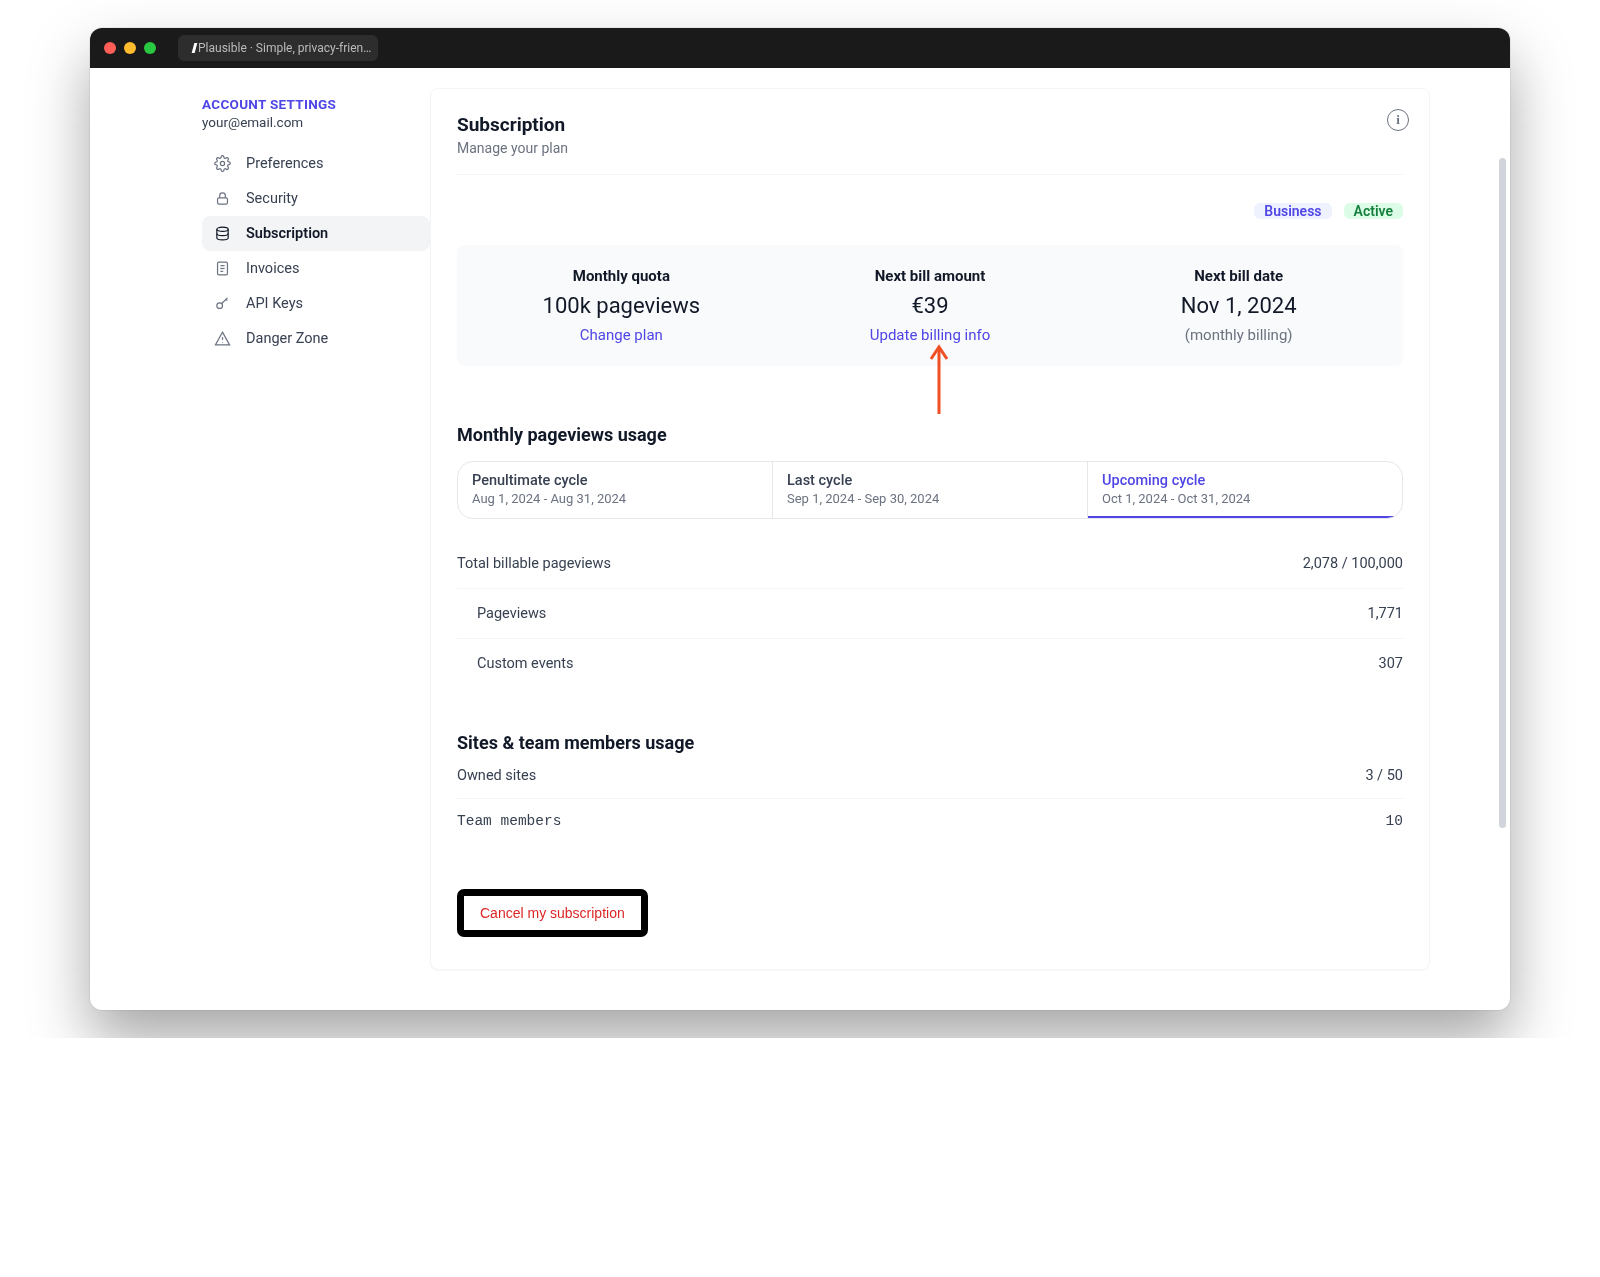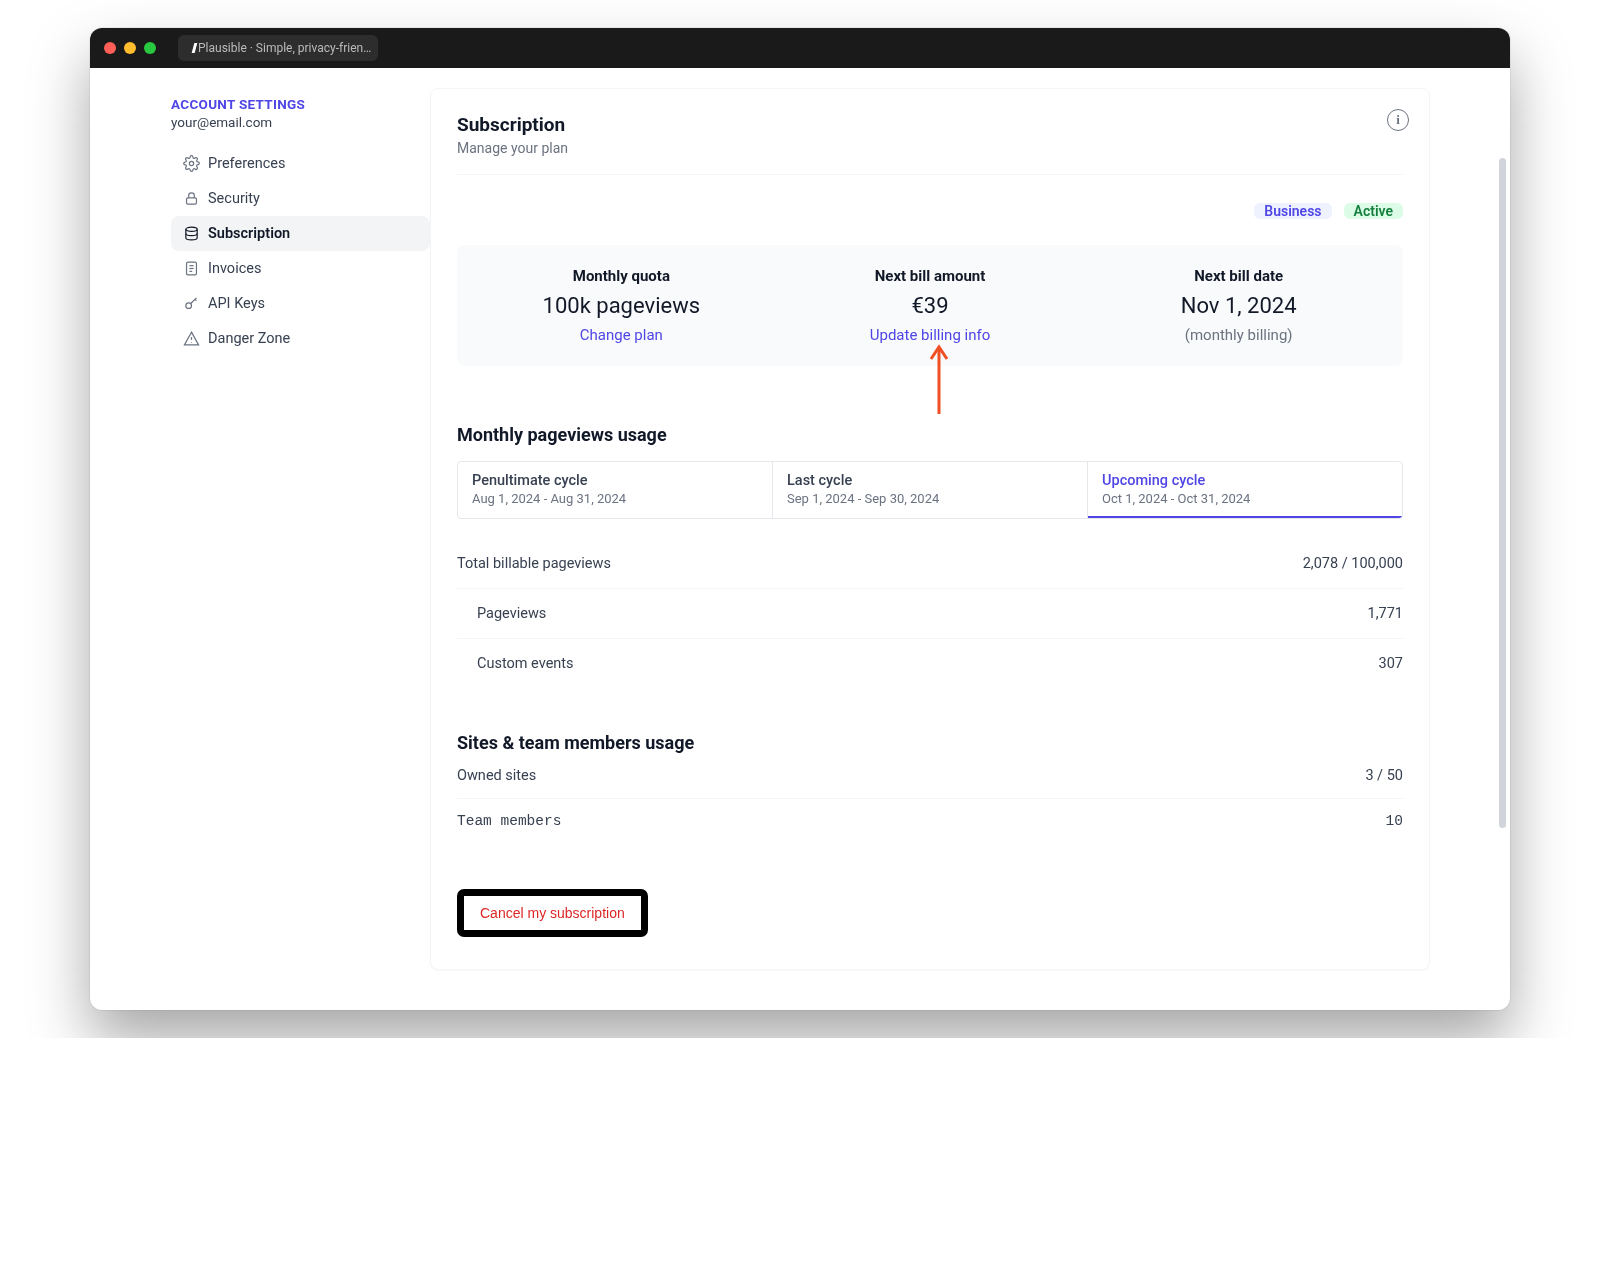--- a/index.html
+++ b/index.html
@@ -66,39 +66,39 @@
     position: absolute;
     right: 4px;
     top: 90px;
     width: 7px;
     height: 670px;
     background: #d1d5db;
     border-radius: 4px;
   }
   .sidebar {
     width: 340px;
-    padding: 8px 0 0 81px;
+    padding: 8px 0 0 112px;
   }
   .sidebar-header-title {
     color: #4f46e5;
     font-weight: 700;
     font-size: 13.5px;
     letter-spacing: .3px;
   }
   .sidebar-header-sub {
     color: #374151;
     font-size: 13.5px;
     margin-top: 2px;
     margin-bottom: 16px;
   }
   .nav { list-style: none; margin-top: 10px; }
   .nav li {
     display: flex;
     align-items: center;
-    gap: 8px;
+    gap: 15px;
     padding: 9px 12px;
     border-radius: 8px;
     font-size: 14.5px;
     color: #374151;
     cursor: pointer;
   }
   .nav li.active {
     background: #f3f4f6;
     color: #111827;
     font-weight: 600;
@@ -167,21 +167,21 @@
   }
   .arrow-annot svg { overflow: visible; }
 
   h2.section { font-size: 18px; font-weight: 700; margin-top: 58px; color:#111827;}
   h2.section.sites { margin-top: 44px; }
 
   .tabs {
     display: flex;
     margin-top: 16px;
     border: 1px solid #e5e7eb;
-    border-radius: 4px;
+    border-radius: 16px;
     overflow: hidden;
   }
   .tab {
     flex: 1;
     padding: 10px 14px 12px;
     cursor: pointer;
     position: relative;
   }
   .tab + .tab { border-left: 1px solid #e5e7eb; }
   .tab .tlabel { font-size: 14.5px; color: #374151; font-weight: 500; }

